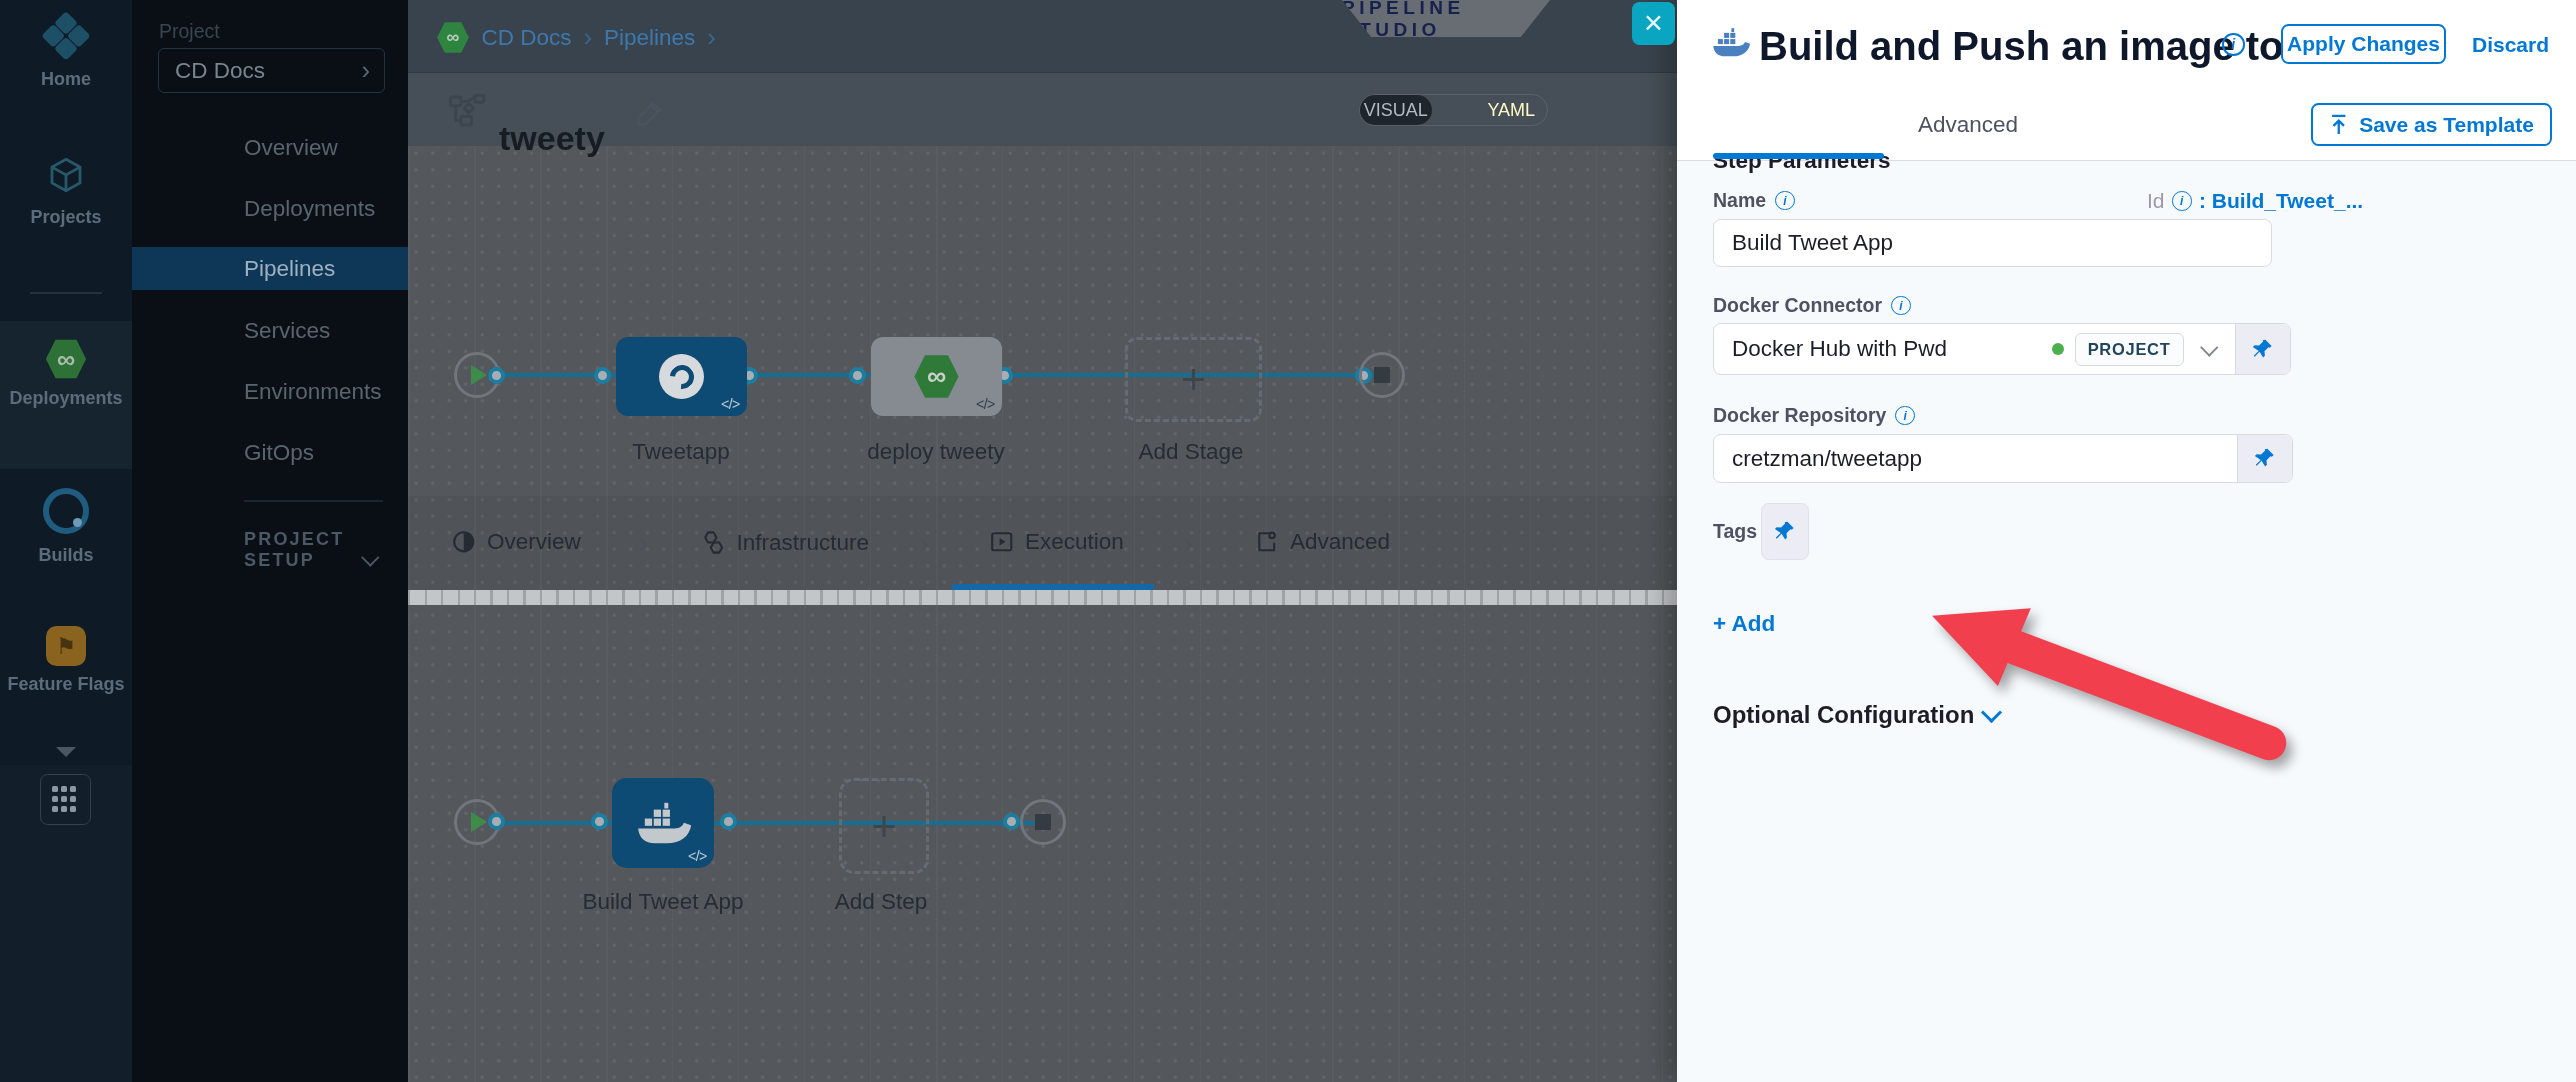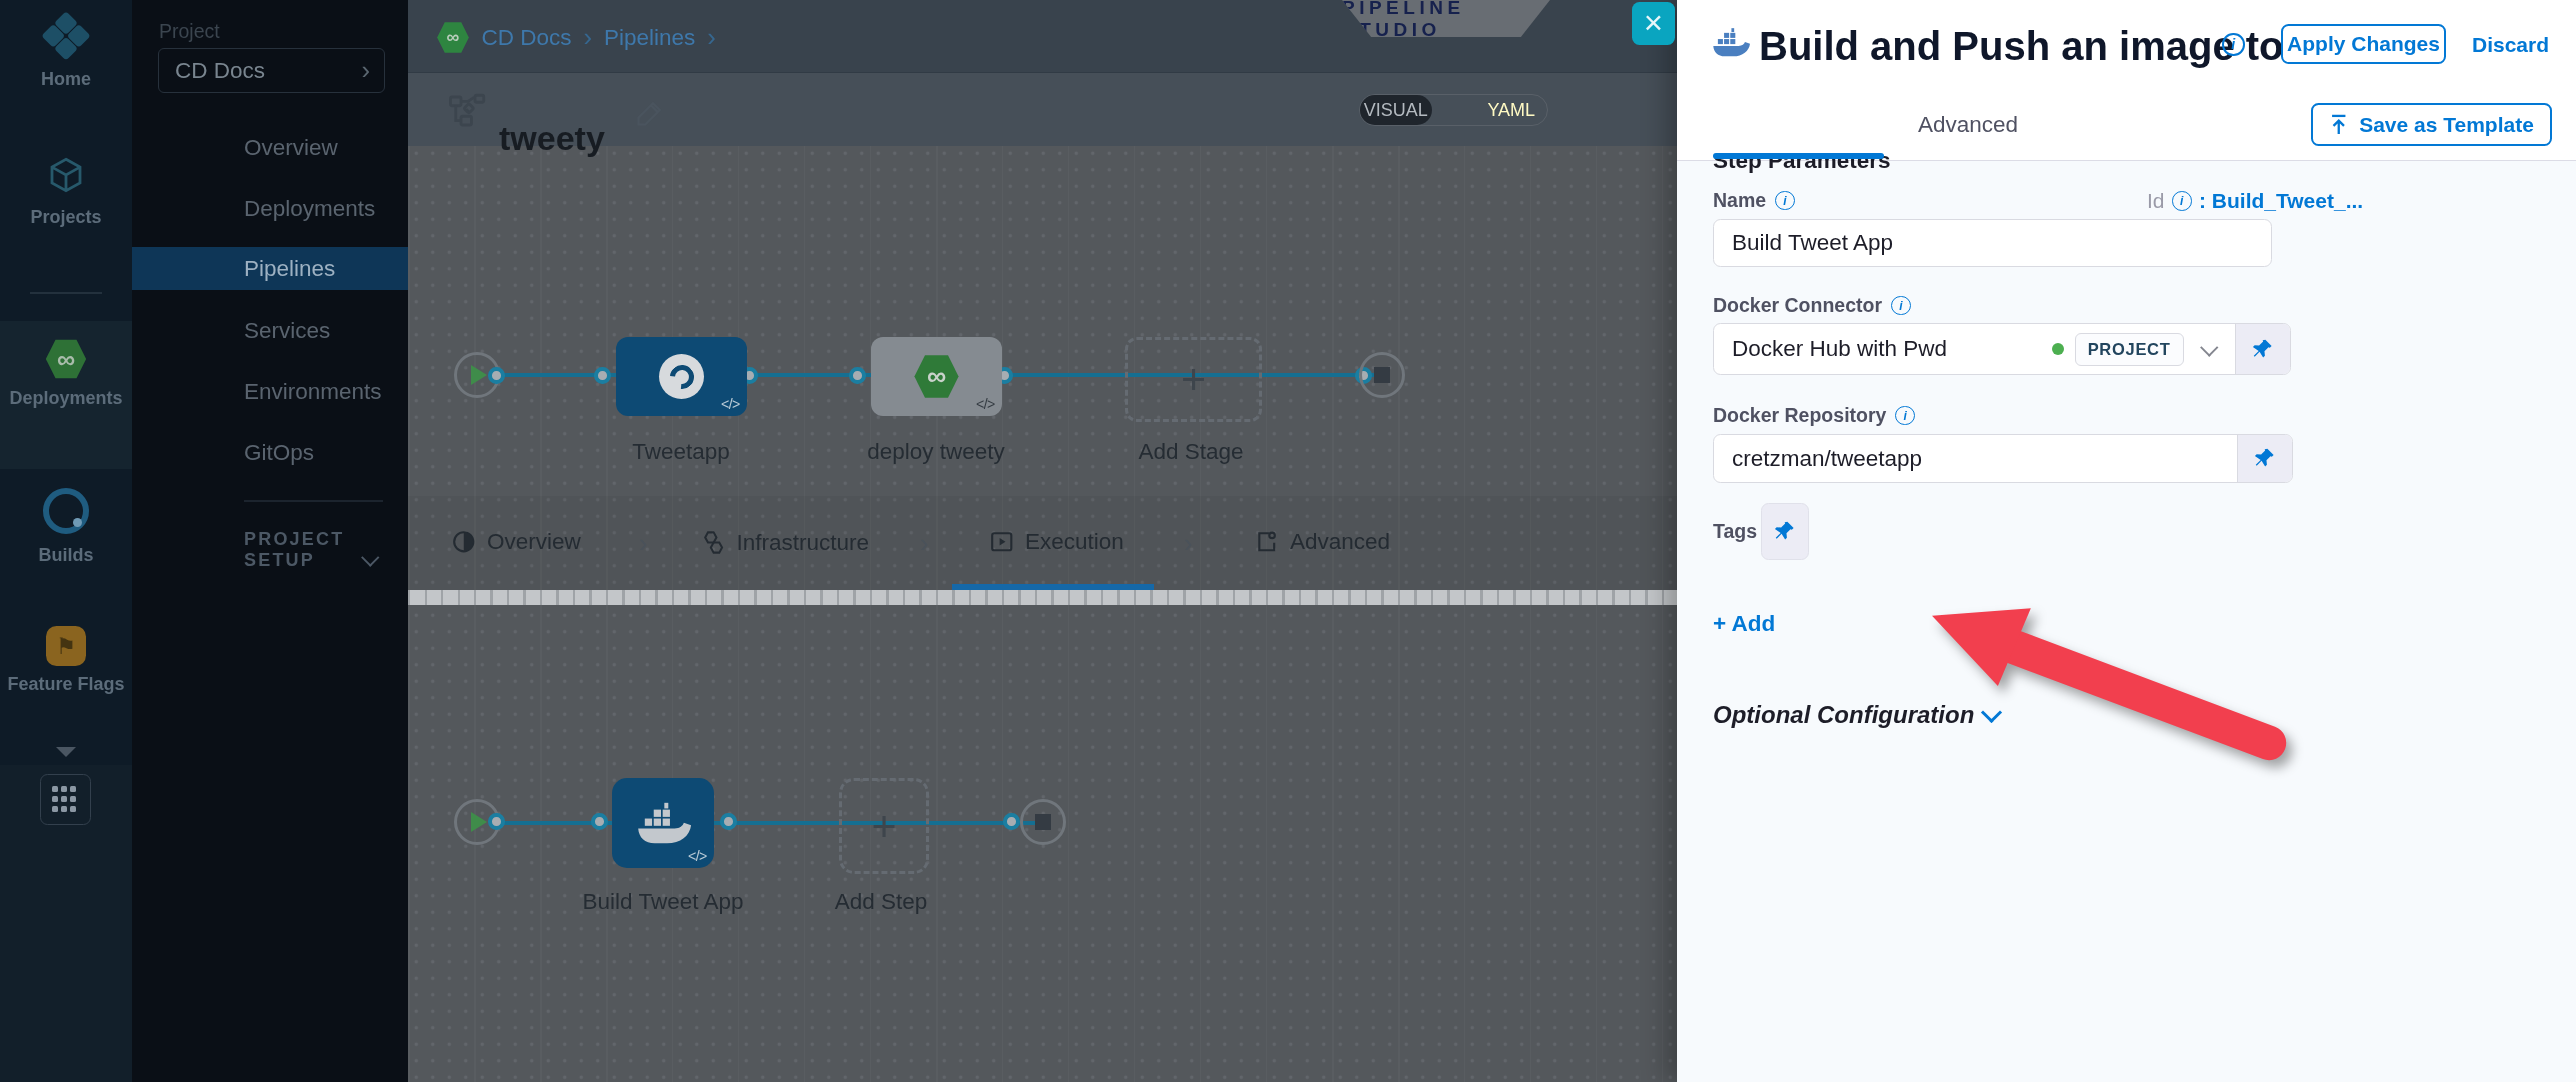--- a/index.html
+++ b/index.html
@@ -112,21 +112,21 @@
   .chip{display:inline-block;border:1.5px solid #d9dae1;border-radius:6px;background:#fbfcfe;color:#22455e;
         font-size:16.5px;font-weight:bold;padding:6px 12px;letter-spacing:0.7px;}
   .gdot{width:12px;height:12px;border-radius:50%;background:#4caf50;display:inline-block;}
   .chv-gray{display:inline-block;width:10.5px;height:10.5px;border-right:2.2px solid #84868f;border-bottom:2.2px solid #84868f;transform:rotate(45deg);}
   .fxbox{width:46px;background:#f4f4fb;border-left:1.5px solid #d9dae1;display:flex;align-items:center;justify-content:center;
          color:#e85e2d;font-size:21px;font-style:italic;}
   .fxbox sub{font-size:12px;font-style:normal;}
   .pinbtn{position:absolute;width:48px;height:57px;background:#ececf5;border:1.5px solid #e0e1ea;border-radius:7.5px;
           display:flex;align-items:center;justify-content:center;box-sizing:border-box;}
   .addlink{position:absolute;font-size:22.5px;font-weight:bold;color:#0278d5;}
-  .optional{position:absolute;display:flex;align-items:center;gap:10px;font-size:24px;font-weight:bold;color:#1d1d28;font-style:italic;}
+  .optional{position:absolute;display:flex;align-items:center;gap:10px;font-size:24px;font-weight:bold;color:#1d1d28;}
   .chv-blue{display:inline-block;width:12px;height:12px;border-right:3px solid #0278d5;border-bottom:3px solid #0278d5;
             transform:rotate(45deg);margin-top:-6px;}
   .arrow-svg{left:0;top:0;z-index:7;pointer-events:none;}
   .idline{position:absolute;display:flex;align-items:center;gap:7.5px;font-size:21px;}
   .idline .idl{color:#9a9aa8;}
   .idline .idv{color:#0278d5;font-weight:bold;}
 </style>
 </head>
 <body>
 

